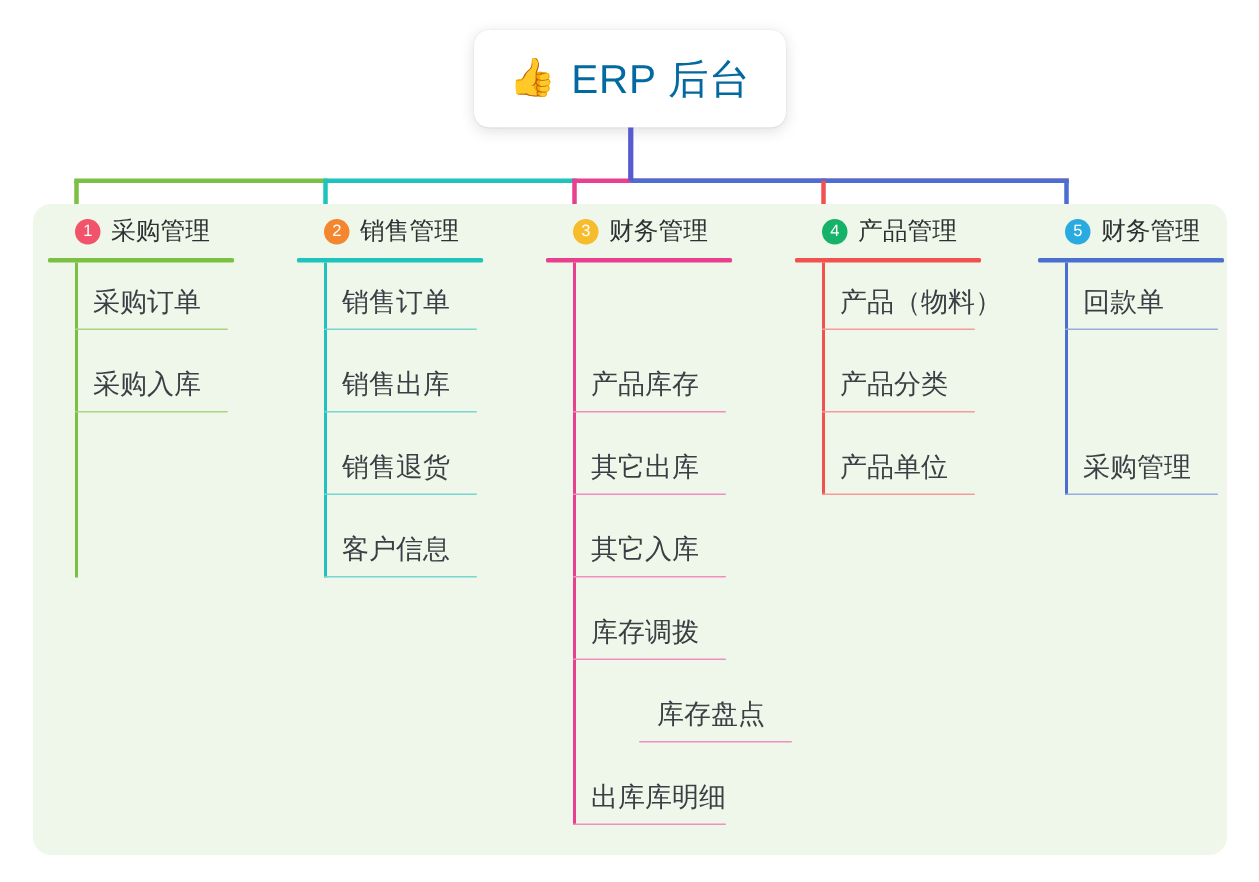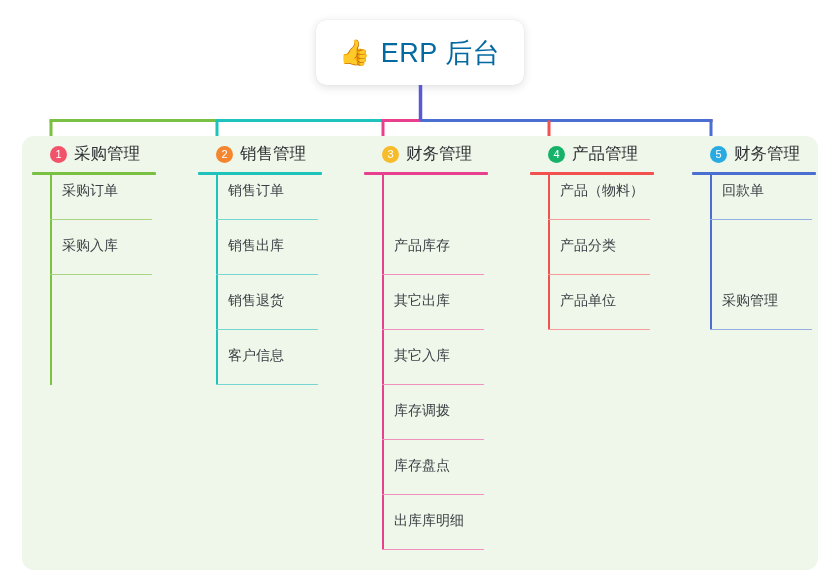--- a/index.html
+++ b/index.html
@@ -121,22 +121,22 @@
   }
   .leaf {
     position: absolute;
     left: 18px;
     width: 102px;
     height: 30px;
   }
   .leaf-label {
     position: absolute;
     left: 12px;
-    bottom: 20px;
-    font-size: 14px;
+    bottom: 7px;
+    font-size: 18px;
     color: #3b3f45;
     white-space: nowrap;
   }
   .leaf-rule {
     position: absolute;
     left: 0;
     bottom: 0;
     height: 1.5px;
     width: 102px;
     border-radius: 1px;
@@ -225,21 +225,21 @@
           <div class="leaf-rule" style="background: rgb(239, 143, 190);"></div>
         </div>
         <div class="leaf" style="top: 219px;">
           <span class="leaf-label">其它入库</span>
           <div class="leaf-rule" style="background: rgb(239, 143, 190);"></div>
         </div>
         <div class="leaf" style="top: 274px;">
           <span class="leaf-label">库存调拨</span>
           <div class="leaf-rule" style="background: rgb(239, 143, 190);"></div>
         </div>
-        <div class="leaf" style="top: 329px;">
+        <div class="leaf" style="top: 329px; margin-left: 44px;">
           <span class="leaf-label">库存盘点</span>
           <div class="leaf-rule" style="background: rgb(239, 143, 190);"></div>
         </div>
         <div class="leaf" style="top: 384px; padding-left: 12px;">
           <span class="leaf-label">出库库明细</span>
           <div class="leaf-rule" style="background: rgb(239, 143, 190);"></div>
         </div>
       </div>
       <div class="column" style="left: 508px;">
         <div class="col-head">

